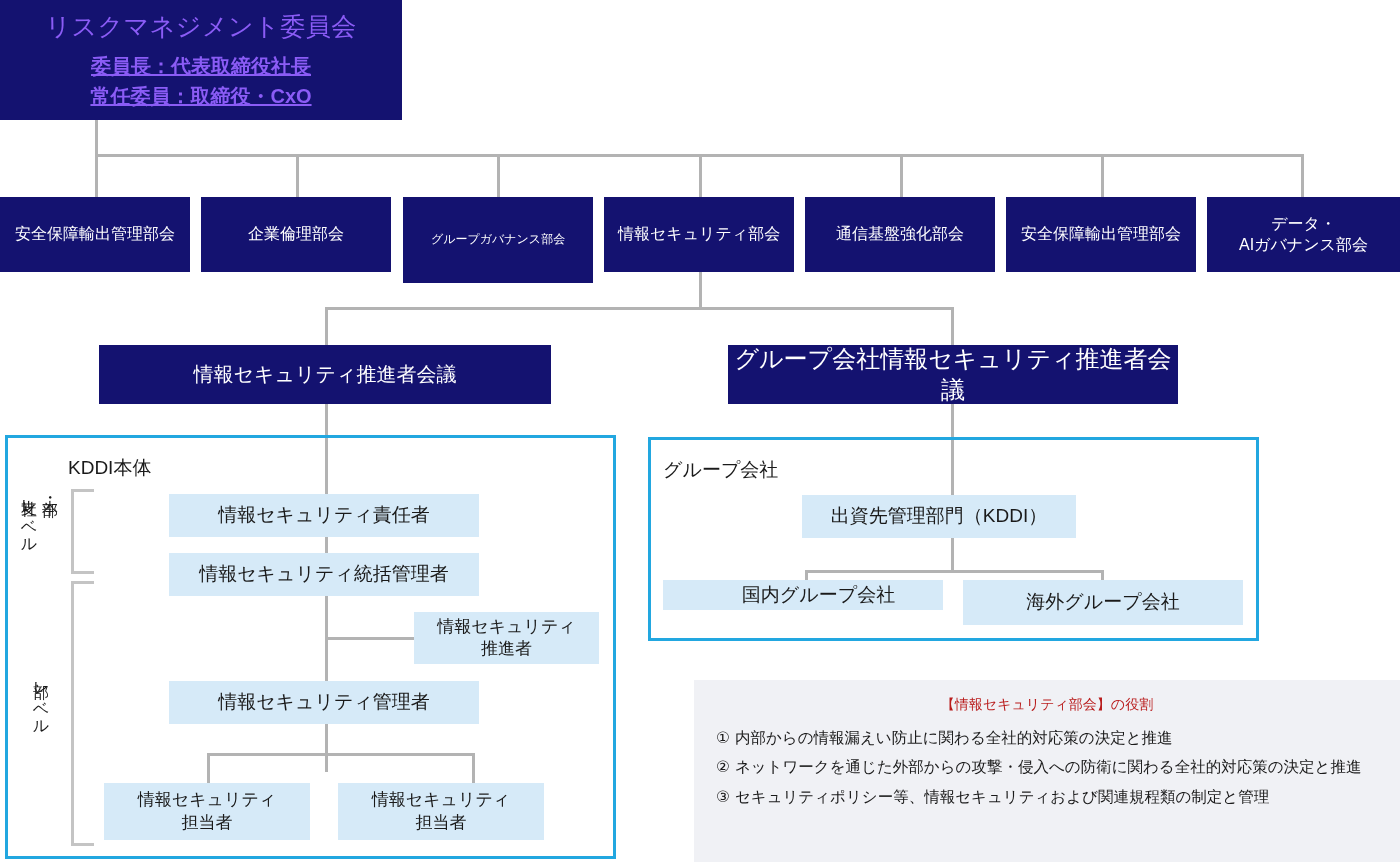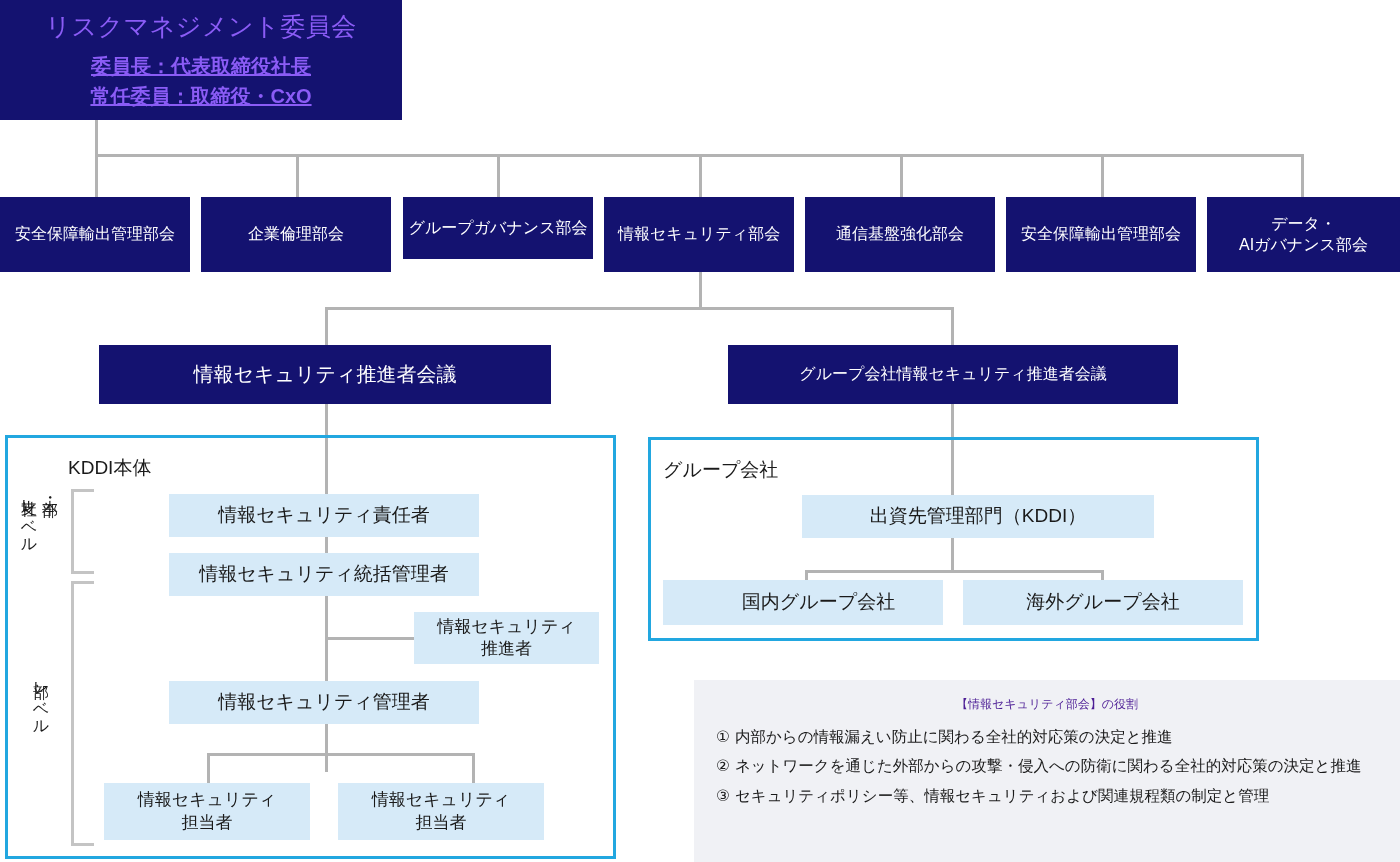--- a/index.html
+++ b/index.html
@@ -121,22 +121,22 @@
   
   #roles {
     position: absolute;
     left: 694px; top: 680px;
     width: 706px; height: 182px;
     background: #f0f1f5;
     padding: 16px 22px 10px 22px;
   }
   #roles .r-title {
     text-align: center;
-    font-size: 12px;
-    color: #4c1d95;
+    font-size: 14px;
+    color: #b91c1c;
     margin-bottom: 13px;
   }
   #roles ul { list-style: none; }
   #roles li {
     display: flex;
     font-size: 15.5px;
     color: #1a1a1a;
     line-height: 1.45;
     margin-bottom: 7px;
   }
@@ -161,34 +161,34 @@
   <div class="line-v" style="left:95px; top:154px; height:44px;"></div>
   <div class="line-v" style="left:296px; top:154px; height:44px;"></div>
   <div class="line-v" style="left:497px; top:154px; height:44px;"></div>
   <div class="line-v" style="left:699px; top:154px; height:44px;"></div>
   <div class="line-v" style="left:900px; top:154px; height:44px;"></div>
   <div class="line-v" style="left:1101px; top:154px; height:44px;"></div>
   <div class="line-v" style="left:1301px; top:154px; height:44px;"></div>
 
   <div class="navy-box" style="left:0px; top:197px; width:190px; height:75px; font-size:16px;">安全保障輸出管理部会</div>
   <div class="navy-box" style="left:201px; top:197px; width:190px; height:75px; font-size:16px;">企業倫理部会</div>
-  <div class="navy-box" style="left:403px; top:197px; width:190px; height:62px; font-size:16px;font-family:Liberation Serif, serif;">グループガバナンス部会</div>
+  <div class="navy-box" style="left:403px; top:197px; width:190px; height:86px; font-size:12px;font-family:Liberation Serif, serif;">グループガバナンス部会</div>
   <div class="navy-box" style="left:604px; top:197px; width:190px; height:75px; font-size:16px;">情報セキュリティ部会</div>
   <div class="navy-box" style="left:805px; top:197px; width:190px; height:75px; font-size:16px;">通信基盤強化部会</div>
   <div class="navy-box" style="left:1006px; top:197px; width:190px; height:75px; font-size:16px;">安全保障輸出管理部会</div>
   <div class="navy-box" style="left:1207px; top:197px; width:193px; height:75px; font-size:16px; white-space:pre-line;">データ・
 AIガバナンス部会</div>
 
   <div class="line-v" style="left:699px; top:272px; height:38px;"></div>
   <div class="line-h" style="left:325px; top:307px; width:629px;"></div>
   <div class="line-v" style="left:325px; top:307px; height:40px;"></div>
   <div class="line-v" style="left:951px; top:307px; height:40px;"></div>
 
   <div class="navy-box" style="left:99px; top:345px; width:452px; height:59px; font-size:20px;">情報セキュリティ推進者会議</div>
-  <div class="navy-box" style="left:728px; top:345px; width:450px; height:59px; font-size:16px;">グループ会社情報セキュリティ推進者会議</div>
+  <div class="navy-box" style="left:728px; top:345px; width:450px; height:59px; font-size:24px;">グループ会社情報セキュリティ推進者会議</div>
 
   <div class="line-v" style="left:325px; top:404px; height:368px;"></div>
   <div class="line-v" style="left:951px; top:404px; height:92px;"></div>
 
   <div class="panel" style="left:5px; top:435px; width:611px; height:424px;"></div>
   <div class="panel-label" style="left:68px; top:455px;">KDDI本体</div>
 
   <div class="vlabel-wrap" style="left:18px; top:487px;">
     <span>本部・</span>
     <span>支社レベル</span>
@@ -214,22 +214,22 @@
 担当者</div>
 
   <div class="panel" style="left:648px; top:437px; width:611px; height:204px;"></div>
   <div class="panel-label" style="left:663px; top:457px;">グループ会社</div>
 
   <div class="line-v" style="left:951px; top:538px; height:33px;"></div>
   <div class="line-h" style="left:805px; top:570px; width:299px;"></div>
   <div class="line-v" style="left:805px; top:570px; height:19px;"></div>
   <div class="line-v" style="left:1101px; top:570px; height:19px;"></div>
 
-  <div class="blue-box" style="left:802px; top:495px; width:352px; height:43px;">出資先管理部門（KDDI）</div>
-  <div class="blue-box" style="left:663px; top:580px; width:280px; height:45px;padding-left:31px;">国内グループ会社</div>
+  <div class="blue-box" style="left:802px; top:495px; width:274px; height:43px;">出資先管理部門（KDDI）</div>
+  <div class="blue-box" style="left:663px; top:580px; width:280px; height:30px;padding-left:31px;">国内グループ会社</div>
   <div class="blue-box" style="left:963px; top:580px; width:280px; height:45px;">海外グループ会社</div>
 
   <div id="roles">
     <div class="r-title">【情報セキュリティ部会】の役割</div>
     <ul>
       <li>
         <span class="num">①</span>
         <span class="txt">内部からの情報漏えい防止に関わる全社的対応策の決定と推進</span>
       </li>
       <li>

